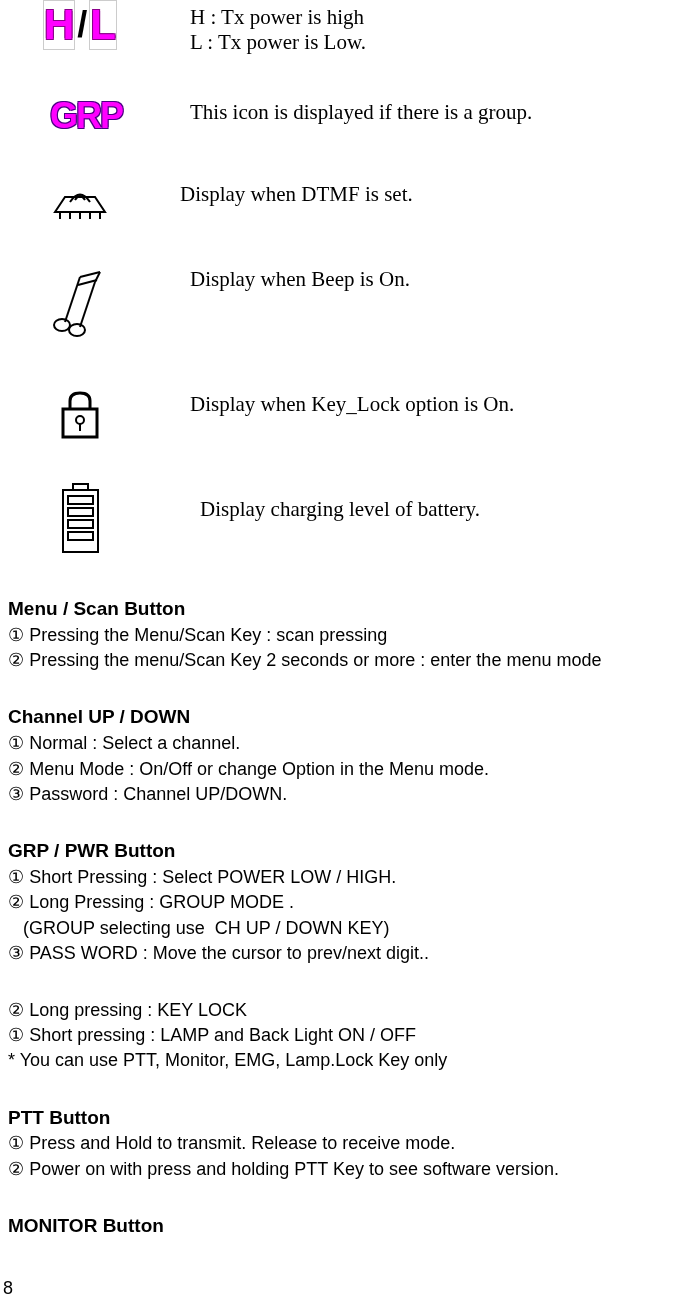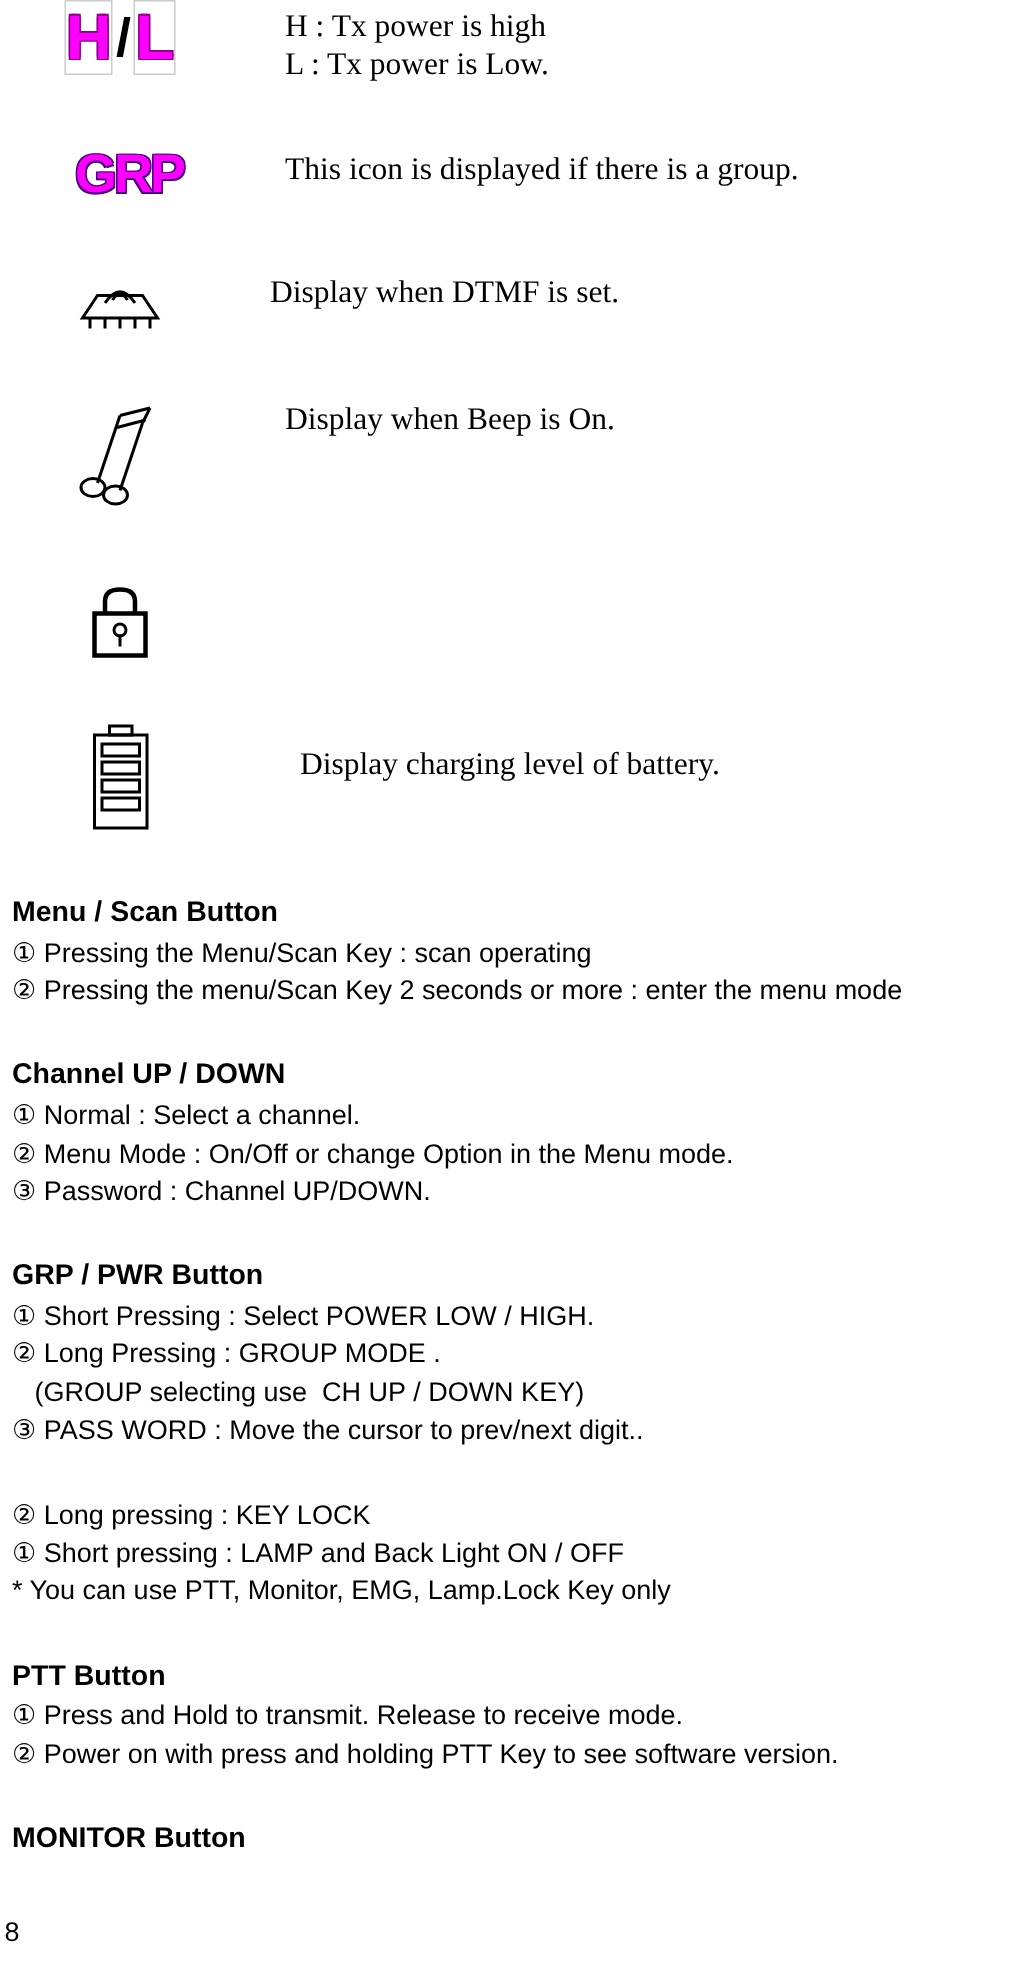--- a/index.html
+++ b/index.html
@@ -137,40 +137,41 @@
 
 <div class="icon-row">
   <div class="icon-box">
     <svg width="50" height="55" viewBox="0 0 50 55">
       <path d="M 15 22 L 15 14 Q 15 6 25 6 Q 35 6 35 14 L 35 22" fill="none" stroke="black" stroke-width="3"></path>
       <rect x="8" y="22" width="34" height="28" fill="none" stroke="black" stroke-width="3"></rect>
       <circle cx="25" cy="33" r="4" fill="none" stroke="black" stroke-width="2"></circle>
       <line x1="25" y1="36" x2="25" y2="44" stroke="black" stroke-width="2"></line>
     </svg>
   </div>
+  <div class="description" style="padding-left:60px;">Display when Key_Lock option is On.</div>
 </div>
 
 <div class="icon-row">
   <div class="icon-box">
     <svg width="55" height="75" viewBox="0 0 55 75">
       <rect x="20" y="2" width="15" height="6" fill="none" stroke="black" stroke-width="2"></rect>
       <rect x="10" y="8" width="35" height="62" fill="none" stroke="black" stroke-width="2"></rect>
       <rect x="15" y="14" width="25" height="8" fill="none" stroke="black" stroke-width="2"></rect>
       <rect x="15" y="26" width="25" height="8" fill="none" stroke="black" stroke-width="2"></rect>
       <rect x="15" y="38" width="25" height="8" fill="none" stroke="black" stroke-width="2"></rect>
       <rect x="15" y="50" width="25" height="8" fill="none" stroke="black" stroke-width="2"></rect>
     </svg>
   </div>
   <div class="description" style="padding-left:70px; padding-top:15px;">Display charging level of battery.</div>
 </div>
 
 <div class="content">
   <div class="content-block">
     <p class="section-heading">Menu / Scan  Button</p>
-    <p>①  Pressing the Menu/Scan Key : scan operating</p>
+    <p>①  Pressing the Menu/Scan Key : scan pressing</p>
     <p>②  Pressing the menu/Scan Key 2 seconds or more : enter the menu mode</p>
   </div>
 
   <div class="content-block">
     <p class="section-heading">Channel  UP / DOWN</p>
     <p>① Normal : Select a channel.</p>
     <p>② Menu Mode : On/Off  or  change Option  in the Menu mode.</p>
     <p>③ Password : Channel UP/DOWN.</p>
   </div>
 

